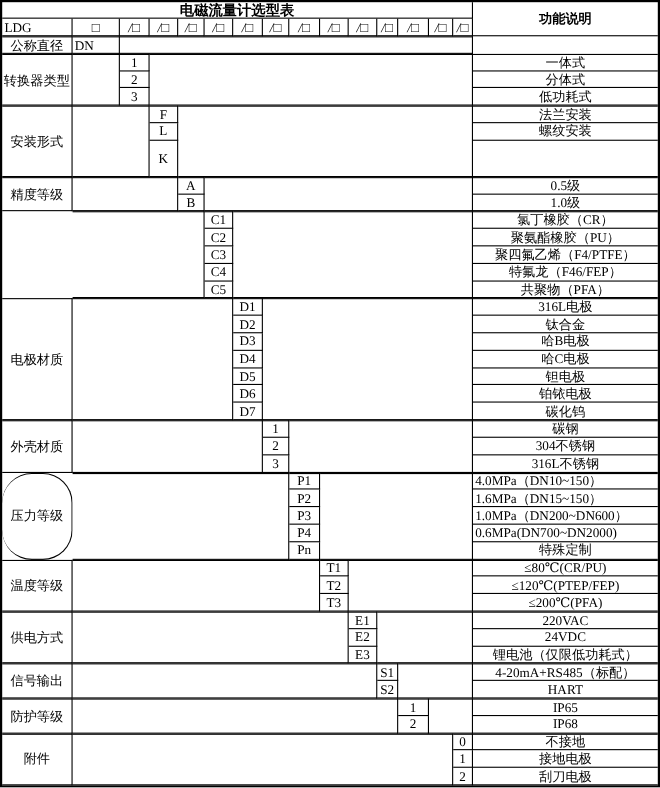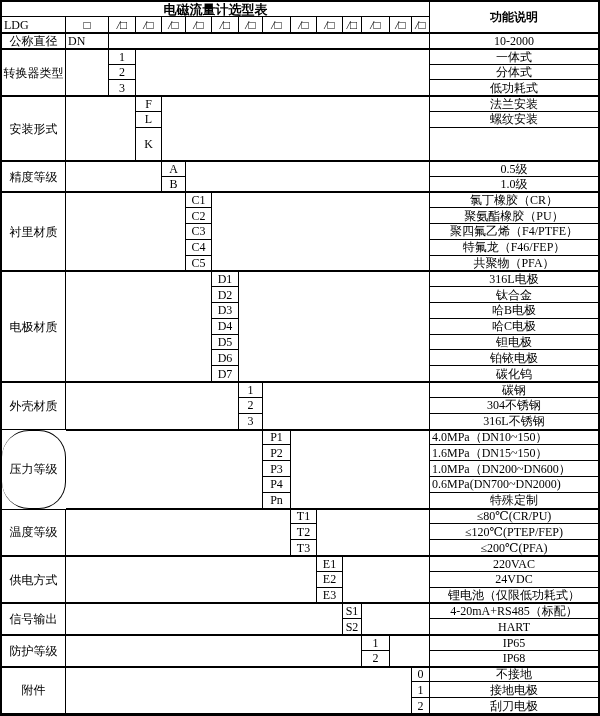--- a/index.html
+++ b/index.html
@@ -45,21 +45,20 @@
 
     <div class="c nr hdr" style="grid-column:16;grid-row:1/3">功能说明</div>
 
     <div class="c left" style="grid-column:1;grid-row:2">LDG</div>
 
     <div class="c" style="grid-column:2;grid-row:2">□</div>
 
     <div class="c thick" style="grid-column:1;grid-row:3">公称直径</div>
     <div class="c thick left" style="grid-column:2;grid-row:3">DN</div>
     <div class="c thick" style="grid-column:3/16;grid-row:3"></div>
-    <div class="c thick nr" style="grid-column:16;grid-row:3">10-2000</div>
 
   <div class="c sk" style="grid-area: 2 / 3;">/□</div>
       <div class="c sk" style="grid-area: 2 / 4;">/□</div>
       <div class="c sk" style="grid-area: 2 / 5;">/□</div>
       <div class="c sk" style="grid-area: 2 / 6;">/□</div>
       <div class="c sk" style="grid-area: 2 / 7;">/□</div>
       <div class="c sk" style="grid-area: 2 / 8;">/□</div>
       <div class="c sk" style="grid-area: 2 / 9;">/□</div>
       <div class="c sk" style="grid-area: 2 / 10;">/□</div>
       <div class="c sk" style="grid-area: 2 / 11;">/□</div>
@@ -85,21 +84,20 @@
       <div class="c" style="grid-area: 9 / 4;">K</div>
       <div class="c nr" style="grid-area: 9 / 16; margin-top: 32px;">卡箍安装</div>
       <div class="c thick" style="grid-area: 7 / 5 / 10 / 16;"></div>
       <div class="c thick" style="grid-area: 10 / 1 / 12;">精度等级</div>
       <div class="c thick" style="grid-area: 10 / 2 / 12 / 5;"></div>
       <div class="c thick" style="grid-area: 10 / 5;">A</div>
       <div class="c nr thick" style="grid-area: 10 / 16;">0.5级</div>
       <div class="c" style="grid-area: 11 / 5;">B</div>
       <div class="c nr" style="grid-area: 11 / 16;">1.0级</div>
       <div class="c thick" style="grid-area: 10 / 6 / 12 / 16;"></div>
-      <div class="c thick" style="grid-area: 12 / 1 / 17;">衬里材质</div>
       <div class="c thick" style="grid-area: 12 / 2 / 17 / 6;"></div>
       <div class="c thick" style="grid-area: 12 / 6;">C1</div>
       <div class="c nr thick" style="grid-area: 12 / 16;">氯丁橡胶（CR）</div>
       <div class="c" style="grid-area: 13 / 6;">C2</div>
       <div class="c nr" style="grid-area: 13 / 16;">聚氨酯橡胶（PU）</div>
       <div class="c" style="grid-area: 14 / 6; text-align: center;">C3</div>
       <div class="c nr" style="grid-area: 14 / 16;">聚四氟乙烯（F4/PTFE）</div>
       <div class="c" style="grid-area: 15 / 6;">C4</div>
       <div class="c nr" style="grid-area: 15 / 16;">特氟龙（F46/FEP）</div>
       <div class="c" style="grid-area: 16 / 6;">C5</div>

